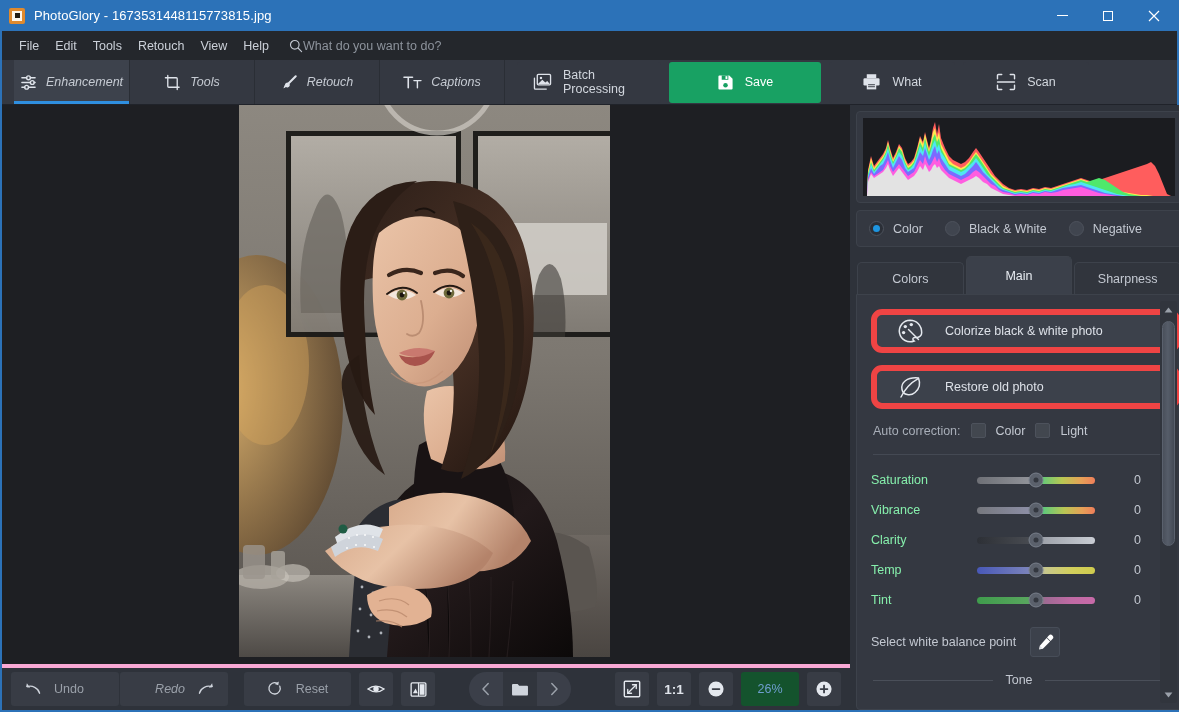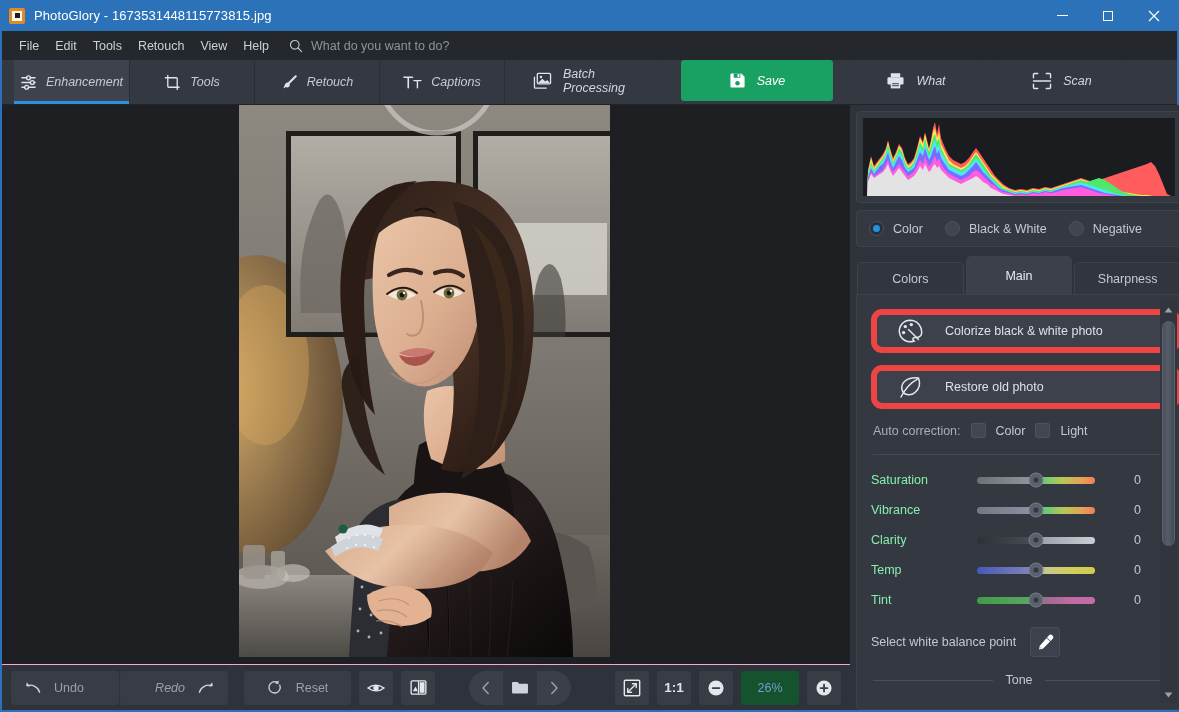--- a/index.html
+++ b/index.html
@@ -28,35 +28,35 @@
   .win-ctrls { position:absolute; right:0; top:0; height:31px; display:flex; }
   .win-btn { width:46px; height:31px; display:flex; align-items:center; justify-content:center;
              color:#fff; font-size:13px; }
   .wb-min { width:11px; height:1px; background:#fff; }
   .wb-max { width:10px; height:10px; border:1px solid #fff; }
 
   
   .menubar { height:29px; background:#24272c; display:flex; align-items:center;
              padding-left:9px; }
   .menu-item { padding:3px 8px; color:#cbd0d8; font-size:12.5px; cursor:default; }
-  .searchbox { display:flex; align-items:center; margin-left:12px; gap:8px; }
+  .searchbox { display:flex; align-items:center; margin-left:12px; }
   .search-ico { width:14px; height:14px; position:relative; flex:0 0 auto; }
   .search-ph { color:#8d939c; font-size:12.5px; }
 
   
   .toolbar { height:45px; background:#343841; display:flex; align-items:stretch;
              border-bottom:1px solid #20232a; }
   .tb-tab { width:125px; display:flex; align-items:center; justify-content:center; gap:9px;
             background:#343841; border-right:1px solid #2a2e35; position:relative;
             color:#c6cbd3; font-size:12.5px; cursor:default;font-style:italic; }
   .tb-tab:first-child { margin-left:12px; width:116px; }
   .tb-tab.active { background:#3d424c; }
   .tb-tab.active:after { content:""; position:absolute; left:0; right:0; bottom:0; height:3px;
             background:#2f8fe0; }
-  .tb-right { display:flex; align-items:flex-start; gap:20px; margin-left:12px;font-style:italic; }
+  .tb-right { display:flex; align-items:center; gap:8px; margin-left:12px; }
   .tb-btn { height:41px; display:flex; align-items:center; justify-content:center; gap:11px;
             background:#343841; border-radius:3px; color:#d2d7de; font-size:12.5px;
             padding:0 16px; cursor:default; }
   .tb-btn.save { background:#18a163; color:#ffffff; width:152px; }
   .tb-btn.batch { width:144px; }
   .tb-btn.print { width:126px; }
   .tb-btn.scan { width:126px; }
   .icn { display:flex; align-items:center; justify-content:center; flex:0 0 auto; }
 
   
@@ -64,21 +64,21 @@
 
   
   .canvas-col { flex:1 1 auto; display:flex; flex-direction:column; background:#1e1f23; }
   .canvas { flex:1 1 auto; position:relative; overflow:hidden; background:#1e1f23;
             display:flex; align-items:flex-start; justify-content:center; }
   .photo { position:absolute; left:237px; top:0; width:371px; height:552px; overflow:hidden; }
   .photo svg { display:block; }
 
   
   .bottombar { height:46px; background:#2e323a; display:flex; align-items:center;
-               padding:0 9px; gap:0; border-top:1px solid #f9a8d4; }
+               padding:0 9px; gap:0; border-top:4px solid #f9a8d4; }
   .bb-btn { height:34px; background:#383c45; border-radius:3px; display:flex;
             align-items:center; justify-content:center; gap:13px; color:#9aa0a9;
             font-size:12.5px; padding:0 14px; cursor:default; }
   .bb-undo { width:108px; justify-content:flex-start; }
   .bb-redo { width:108px; justify-content:flex-end; margin-left:1px;font-style:italic; }
   .bb-reset { width:107px; margin-left:16px; }
   .bb-sq { width:34px; height:34px; background:#383c45; border-radius:3px; display:flex;
            align-items:center; justify-content:center; margin-left:8px; color:#e4e8ee; cursor:default; }
   .nav-pill { display:flex; align-items:center; background:#3b3f49; border-radius:17px;
               height:34px; margin-left:34px; overflow:hidden; }

